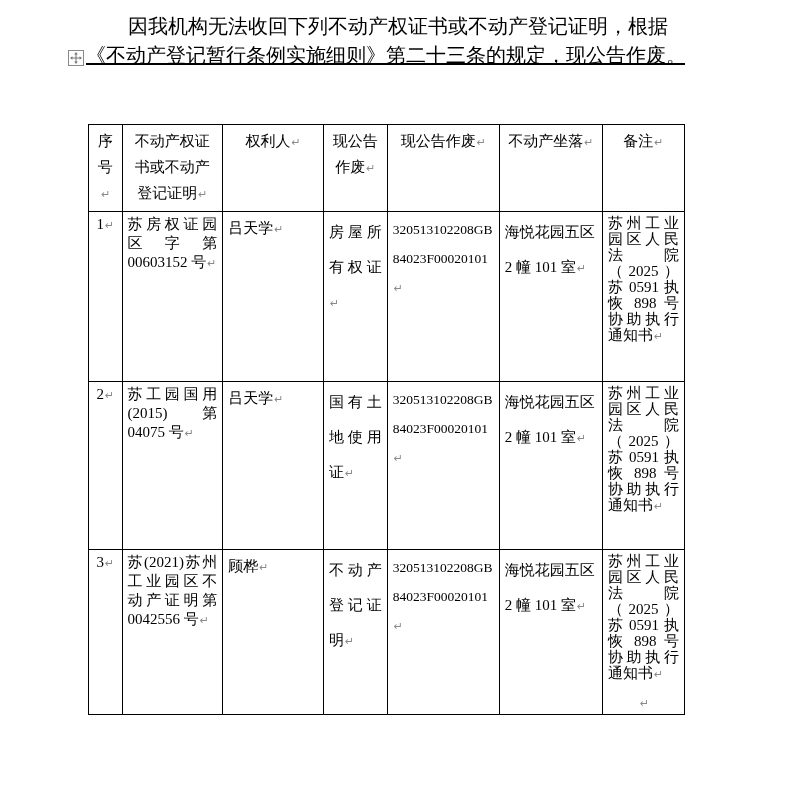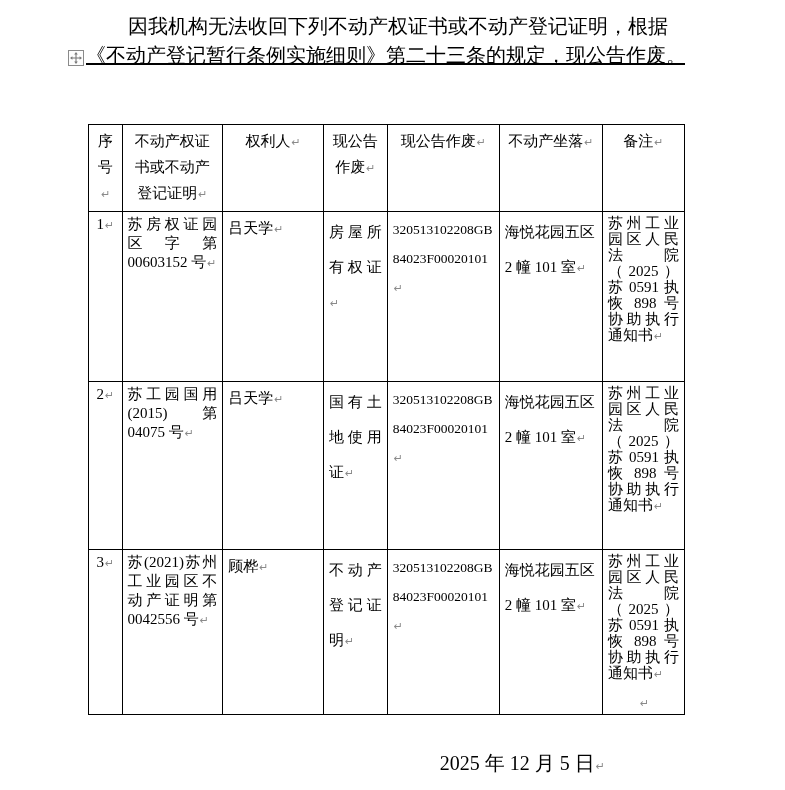--- a/index.html
+++ b/index.html
@@ -173,17 +173,14 @@
   <span class="mark abs mk-hdr">↵</span>
   <span class="mark abs mk-r1">↵</span>
   <span class="mark abs mk-r2">↵</span>
   <span class="mark abs mk-r3">↵</span>
 
   <div class="resize-handle"></div>
 
   <span class="mark abs mk-after-table">↵</span>
   <span class="mark abs mk-pre-footer">↵</span>
 
-  <div class="footer-line date">
-    <span>2025 年 12 月 5 日</span><span class="mark">↵</span>
-  </div>
 
 </div>
 
 </body></html>

